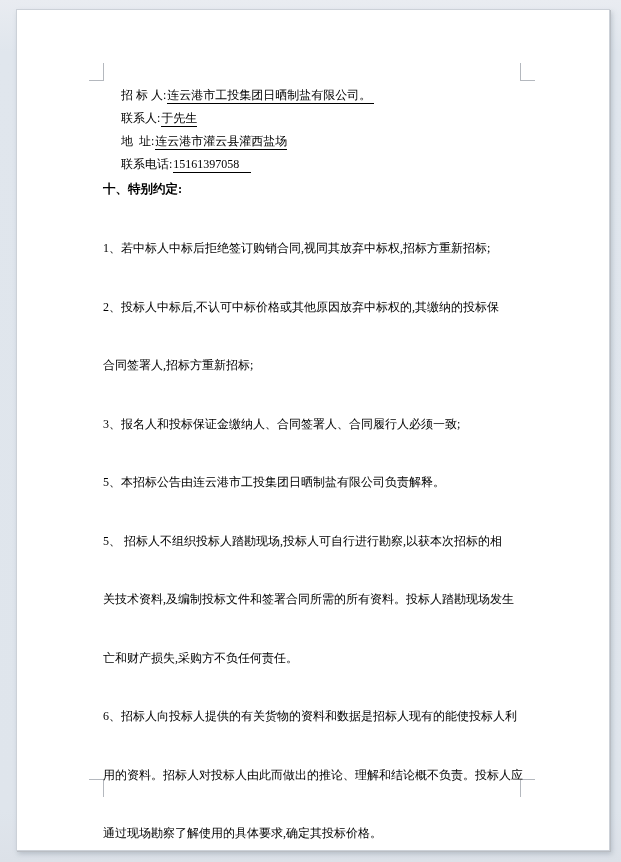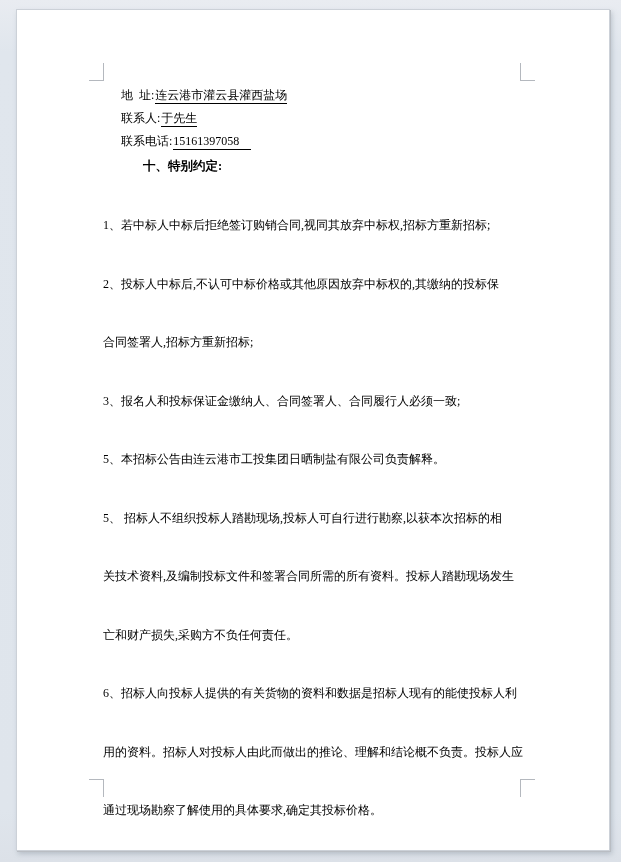--- a/index.html
+++ b/index.html
@@ -55,21 +55,20 @@
     margin-left: 1px;
     white-space: pre;
     border-bottom: 1px solid #000;
   }
   .section-heading {
     margin-top: 2px;
     line-height: 23px;
     font-weight: bold;
     font-size: 12.5px;
     white-space: pre;
-    margin-left: 40px;
   }
   .clauses { }
   .clause { }
   .clause-line {
     line-height: 22.5px;
     white-space: pre;
     margin-top: 36px;
   }
   .date-line {
     margin-top: 93px;
@@ -85,22 +84,23 @@
   <div class="page">
 
     <div class="crop-mark crop-tl"></div>
     <div class="crop-mark crop-tr"></div>
     <div class="crop-mark crop-bl"></div>
     <div class="crop-mark crop-br"></div>
 
     <div class="content">
 
       <div class="contact-block">
+        <div class="contact-row"><span class="contact-label">招 标 人:</span><span class="contact-value">连云港市工投集团日晒制盐有限公司。 </span></div>
+        <div class="contact-row"><span class="contact-label">联系人:</span><span class="contact-value">于先生</span></div>
         <div class="contact-row"><span class="contact-label">地  址:</span><span class="contact-value">连云港市灌云县灌西盐场</span></div>
-        <div class="contact-row"><span class="contact-label">联系人:</span><span class="contact-value">于先生</span></div>
         <div class="contact-row"><span class="contact-label">联系电话:</span><span class="contact-value">15161397058    </span></div>
       </div>
 
       <div class="section-heading">十、特别约定:</div>
 
       <div class="clauses">
 
         <div class="clause">
           <div class="clause-line">1、若中标人中标后拒绝签订购销合同,视同其放弃中标权,招标方重新招标;</div>
         </div>

